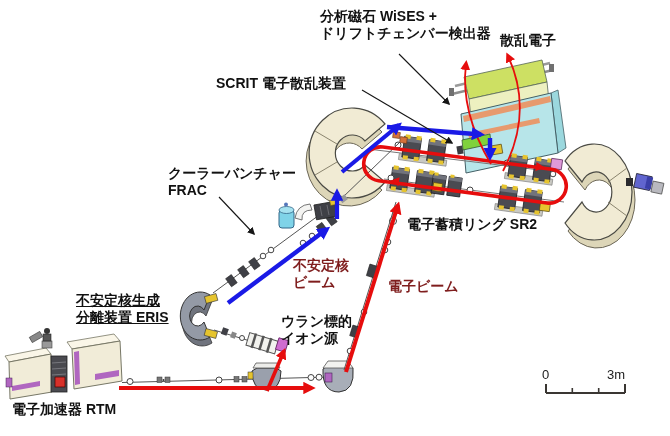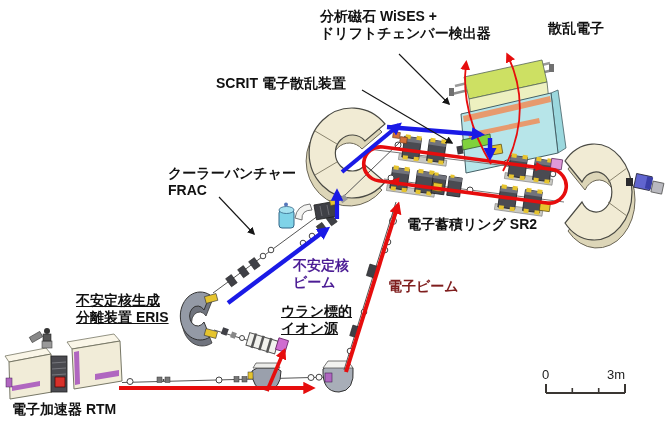--- a/index.html
+++ b/index.html
@@ -1,21 +1,21 @@
 <!DOCTYPE html>
 <html><head>
 <meta charset="utf-8">
 <style>
   html,body{margin:0;padding:0;background:#fff;}
   .stage{position:relative;width:670px;height:436px;background:#fff;overflow:hidden;
          font-family:"Liberation Sans",sans-serif;}
   .stage svg{position:absolute;left:0;top:0;}
   .lbl{position:absolute;font-weight:bold;font-size:14px;line-height:17px;color:#111;
        white-space:pre-line;letter-spacing:0;}
-  .lbl.blue{color:#4c1d95;}
+  .lbl.blue{color:#7f1d1d;}
   .lbl.red{color:#7f1d1d;}
   .scale-num{position:absolute;font-weight:normal;font-size:13px;color:#222;}
 </style>
 </head>
 <body>
 
 <div class="stage">
 
 <svg width="670" height="436" viewBox="0 0 670 436">
   <defs>
@@ -296,29 +296,29 @@
     <line x1="546" y1="393" x2="625" y2="393" stroke="#3a3632" stroke-width="2"></line>
     <line x1="546" y1="393" x2="546" y2="384" stroke="#3a3632" stroke-width="2"></line>
     <line x1="625" y1="393" x2="625" y2="384" stroke="#3a3632" stroke-width="2"></line>
     <line x1="572.3" y1="393" x2="572.3" y2="388" stroke="#3a3632" stroke-width="1.6"></line>
     <line x1="598.7" y1="393" x2="598.7" y2="388" stroke="#3a3632" stroke-width="1.6"></line>
   </g>
 </svg>
 
 <div class="lbl" style="left:320px;top:8px;">分析磁石 WiSES +
 ドリフトチェンバー検出器</div>
-<div class="lbl" style="left:500px;top:20px;margin-left:48px;">散乱電子</div>
+<div class="lbl" style="left:500px;top:32px;">散乱電子</div>
 <div class="lbl" style="left:216px;top:75px;">SCRIT 電子散乱装置</div>
 <div class="lbl" style="left:168px;top:165px;">クーラーバンチャー
 FRAC</div>
 <div class="lbl" style="left:407px;top:216px;text-align:right;">電子蓄積リング SR2</div>
 <div class="lbl blue" style="left:293px;top:257px;">不安定核
 ビーム</div>
 <div class="lbl red" style="left:388px;top:278px;">電子ビーム</div>
 <div class="lbl" style="left:76px;top:292px;text-decoration:underline;">不安定核生成
 分離装置 ERIS</div>
-<div class="lbl" style="left:281px;top:303px;text-decoration:underline;">ウラン標的
+<div class="lbl" style="left:281px;top:313px;">ウラン標的
 イオン源</div>
 <div class="lbl" style="left:12px;top:401px;">電子加速器 RTM</div>
 <span class="scale-num" style="left:542px;top:367px;">0</span>
 <span class="scale-num" style="left:607px;top:367px;">3m</span>
 
 </div>
 
 </body></html>

